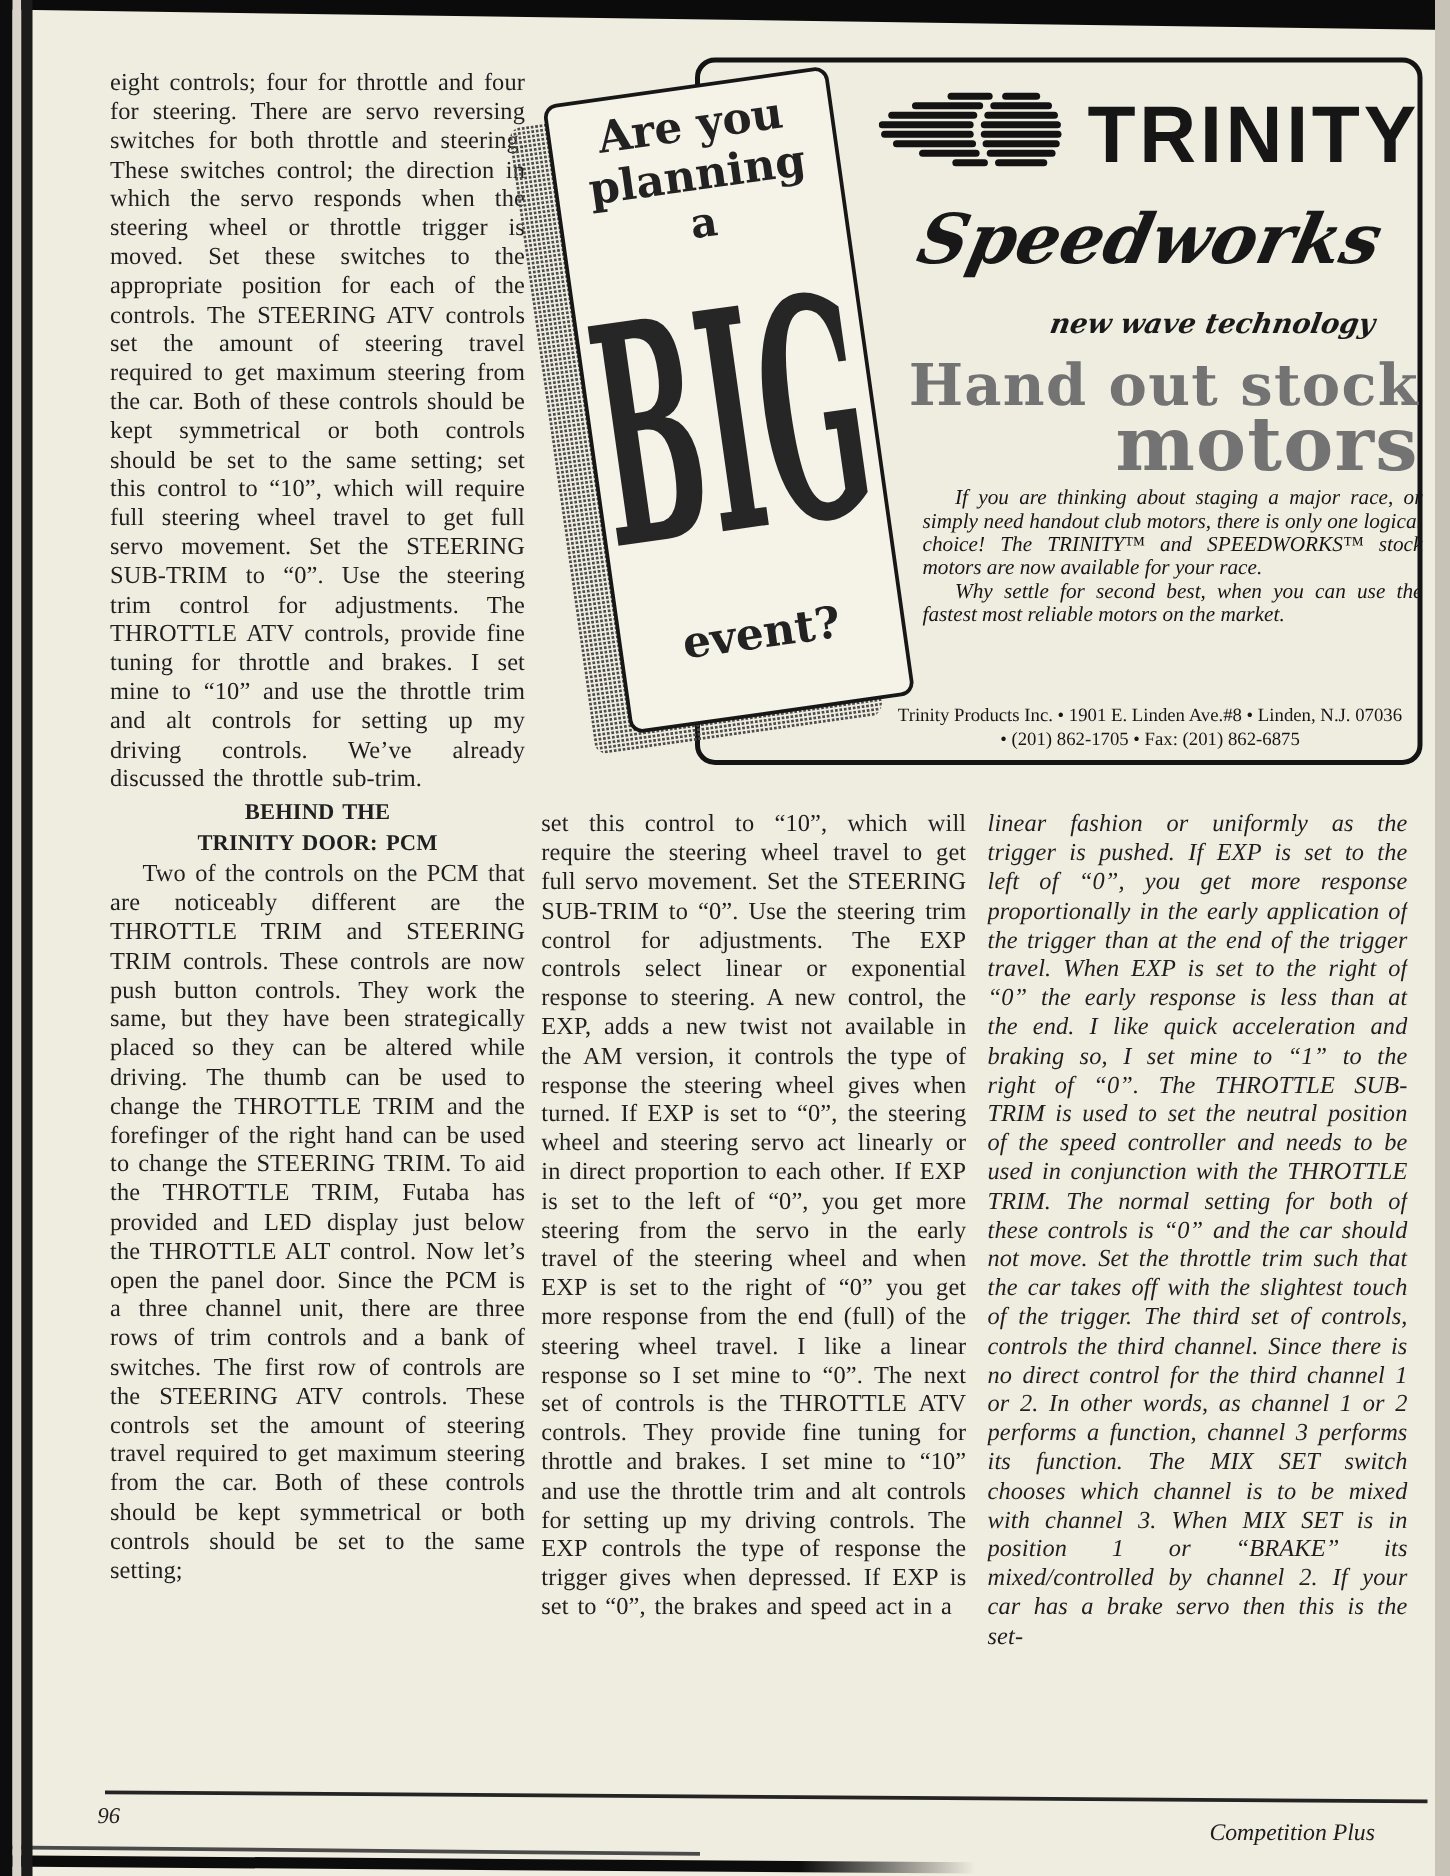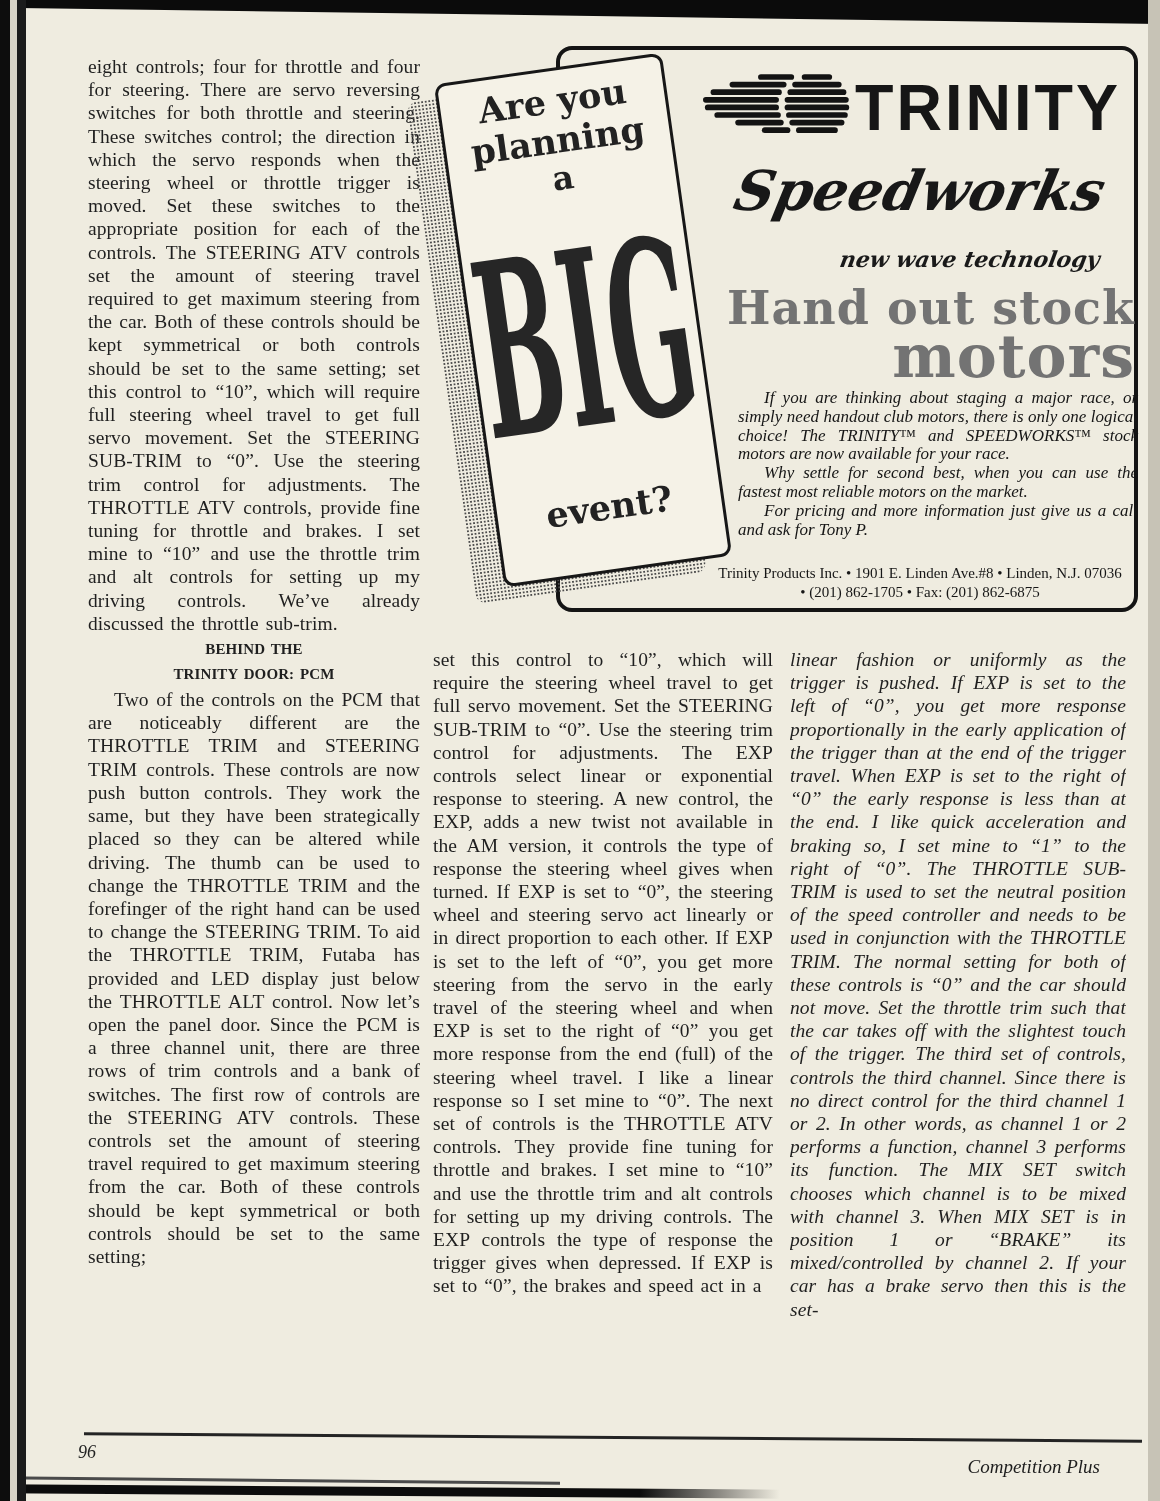--- a/index.html
+++ b/index.html
@@ -20,40 +20,40 @@
   .bottom-line-thick{position:absolute;left:0;top:1487px;width:780px;height:9px;z-index:8;
     background:linear-gradient(to right,#0c0c0c 0%,#0c0c0c 82%,rgba(12,12,12,0) 100%);transform:rotate(0.4deg);}
   
   .col{position:absolute;font-size:19.5px;line-height:23.2px;text-align:justify;
     letter-spacing:.1px;word-spacing:2px;color:#1f1f1f;overflow:hidden;}
   .col-1{left:88px;top:55px;width:332px;height:1380px;}
   .col-2{left:433px;top:648px;width:340px;height:792px;}
   .col-3{left:790px;top:648px;width:336px;height:792px;font-style:italic;}
   .col p{margin:0;}
   .col p.indent{text-indent:26px;}
-  .sect-head{margin:2px 0 1px 0;text-align:center;font-weight:bold;font-size:15px;line-height:25px;}
+  .sect-head{margin:2px 0 1px 0;text-align:center;font-weight:bold;font-size:18px;line-height:25px;}
   
   .promo-shadow{position:absolute;left:440px;top:84px;width:233px;height:507px;border-radius:12px;z-index:2;
     transform:rotate(-8deg);
     background-image:radial-gradient(circle,#4c4c4c 1.15px,rgba(0,0,0,0) 1.3px);
     background-size:3.6px 3.6px;}
   .promo-card{position:absolute;left:468px;top:66px;width:230px;height:508px;z-index:4;
     transform:rotate(-8deg);
     background:#f5f2e7;border:3.5px solid #171717;border-radius:11px;
     display:flex;flex-direction:column;align-items:center;box-sizing:border-box;padding-top:10px;}
   .promo-line{font-weight:bold;font-family:"DejaVu Serif",serif;font-size:35px;line-height:40px;color:#222;}
   .promo-a{font-weight:bold;font-family:"DejaVu Serif",serif;font-size:33px;line-height:36px;color:#222;}
   .promo-big-wrap{height:288px;display:flex;align-items:center;justify-content:center;}
   .promo-big{font-family:"DejaVu Serif",serif;font-weight:bold;font-size:150px;line-height:150px;color:#262626;
     transform:scale(0.66,1.62);letter-spacing:1px;}
   .promo-event{font-weight:bold;font-family:"DejaVu Serif",serif;font-size:35px;line-height:40px;color:#222;margin-top:6px;}
   
   .ad-box{position:absolute;left:556px;top:46px;width:582px;height:566px;z-index:1;
     border:4px solid #141414;border-radius:16px;box-sizing:border-box;}
-  .ad-logo-row{position:absolute;left:143px;top:22px;display:flex;align-items:center;gap:2px;}
+  .ad-logo-row{position:absolute;left:143px;top:22px;display:flex;align-items:center;gap:17px;}
   .ad-brand{font-family:"Liberation Sans",sans-serif;font-weight:bold;font-size:63px;line-height:66px;
     letter-spacing:3px;color:#161616;transform:scaleY(1.02);}
   .ad-script{position:absolute;left:148px;top:96px;width:424px;text-align:center;
     font-family:"DejaVu Serif",serif;font-style:italic;font-weight:bold;font-size:55px;line-height:90px;
     color:#181818;transform:skewX(-12deg);}
   .ad-tagline{position:absolute;left:238px;top:196px;width:344px;text-align:center;
     font-family:"DejaVu Serif",serif;font-style:italic;font-weight:bold;font-size:22px;color:#1a1a1a;
     transform:skewX(-10deg);}
   .ad-headline{position:absolute;left:150px;top:233px;width:425px;text-align:right;
     font-family:"DejaVu Serif",serif;font-weight:bold;color:#737373;}
@@ -126,21 +126,20 @@
   </div>
   <div class="ad-script">Speedworks</div>
   <div class="ad-tagline">new wave technology</div>
   <div class="ad-headline">
     <div class="l1">Hand out stock</div>
     <div class="l2">motors</div>
   </div>
   <div class="ad-body">
     <p>If you are thinking about staging a major race, or simply need handout club motors, there is only one logical choice!  The TRINITY™ and SPEEDWORKS™  stock motors are now available for your race.</p>
     <p>Why settle for second best, when you can use the fastest most reliable motors on the market.</p>
-    <p>For pricing and more information just give us a call and ask for Tony P.</p>
   </div>
   <div class="ad-address">
     <div>Trinity Products Inc. • 1901 E. Linden Ave.#8 •  Linden, N.J. 07036</div>
     <div>• (201) 862-1705 • Fax: (201) 862-6875</div>
   </div>
 </div>
 
 <div class="promo-shadow"></div>
 <div class="promo-card">
   <div class="promo-line">Are you</div>

